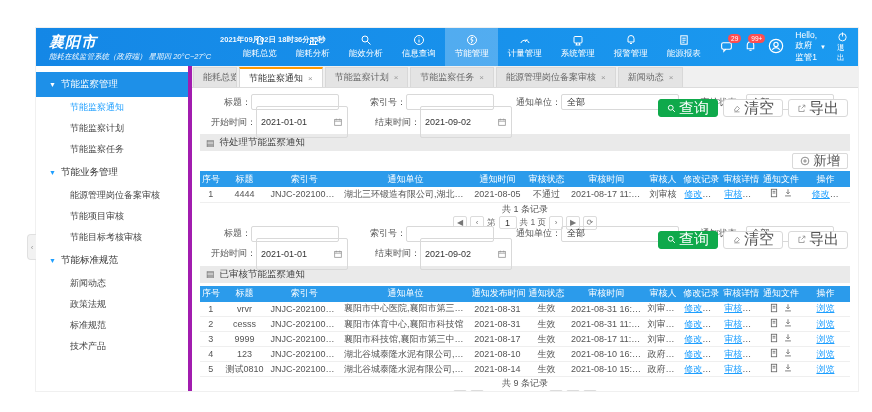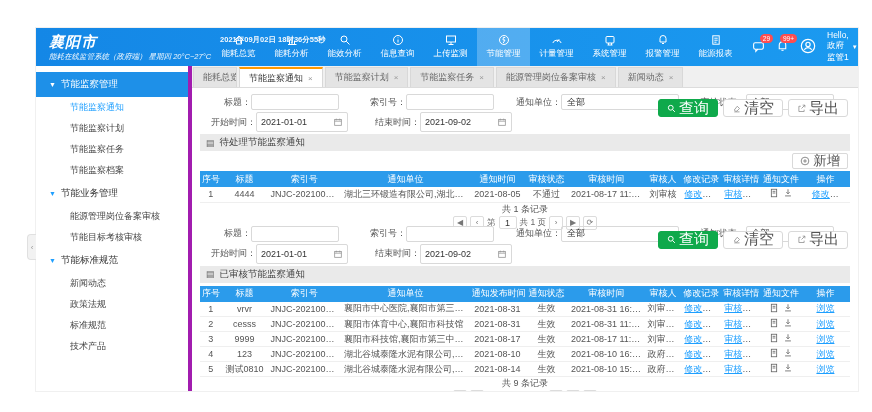--- a/index.html
+++ b/index.html
@@ -40,21 +40,21 @@
   .tab.active { background:#fff; border-top:2px solid #FF9900; color:#333; }
   .tab .x { color:#999; font-size:8px; }
 
   .content { flex:1; padding:2px 8px 0; overflow:hidden; }
   .filter { position:relative; padding:2px 0; }
   .frow { display:flex; align-items:center; height:20px; }
   .flabel { width:56px; text-align:right; color:#555; white-space:nowrap; }
   .tinput { width:88px; height:16px; border:1px solid #D9D9D9; border-radius:2px; font-size:9px; padding:0 3px; margin-right:16px; }
   .selbox { width:128px; height:16px; border:1px solid #D9D9D9; border-radius:2px; display:flex; align-items:center; justify-content:space-between; padding:0 5px; margin-right:16px; color:#333; cursor:pointer; }
   .selbox .caret { font-size:6px; color:#888; }
-  .datebox { width:92px; height:20px; border:1px solid #D9D9D9; border-radius:2px; display:flex; align-items:center; justify-content:space-between; padding:0 4px; margin-right:16px; color:#333; cursor:pointer; }
+  .datebox { width:92px; height:32px; border:1px solid #D9D9D9; border-radius:2px; display:flex; align-items:center; justify-content:space-between; padding:0 4px; margin-right:16px; color:#333; cursor:pointer; }
   .fbtns { position:absolute; right:2px; top:9px; display:flex; gap:5px; }
   .btn { height:18px; display:flex; align-items:center; gap:3px; padding:0 8px; border-radius:3px; border:1px solid #D9D9D9; background:#fff; color:#555; font-size:15px; cursor:pointer; }
   .btn.green { background:#0FA94B; border-color:#0FA94B; color:#fff; }
 
   .section-bar { height:17px; background:#EAEAEA; display:flex; align-items:center; gap:5px; padding:0 6px; font-size:9.5px; color:#444; }
   .grid-ico { color:#666; font-size:9px; }
   .add-row { display:flex; justify-content:flex-end; padding:2px 2px; }
   .add-btn { height:16px; display:flex; align-items:center; gap:3px; border:1px solid #D9D9D9; border-radius:2px; background:#fff; padding:0 7px; color:#555; cursor:pointer; }
 
   table { width:100%; border-collapse:collapse; table-layout:fixed; }
@@ -110,27 +110,20 @@
           </svg>
           <span>能效分析</span>
         </div>
         <div class="nav-item">
           <svg width="12" height="12" viewBox="0 0 12 12" fill="none" stroke="#fff" stroke-width="1">
             <circle cx="6" cy="6" r="4.5"></circle>
             <path d="M6 5.5 V8.5 M6 3.5 V4.2"></path>
           </svg>
           <span>信息查询</span>
         </div>
-        <div class="nav-item">
-          <svg width="12" height="12" viewBox="0 0 12 12" fill="none" stroke="#fff" stroke-width="1">
-            <rect x="1.5" y="2" width="9" height="6"></rect>
-            <path d="M6 10.5 V8 M3.5 10.5 H8.5"></path>
-          </svg>
-          <span>上传监测</span>
-        </div>
         <div class="nav-item active">
           <svg width="12" height="12" viewBox="0 0 12 12" fill="none" stroke="#fff" stroke-width="1">
             <circle cx="6" cy="6" r="4.5"></circle>
             <path d="M7.2 3.5 H5.4 L5 6 H7 L5.2 9"></path>
           </svg>
           <span>节能管理</span>
         </div>
         <div class="nav-item">
           <svg width="12" height="12" viewBox="0 0 12 12" fill="none" stroke="#fff" stroke-width="1">
             <path d="M1.8 9 A4.5 4.5 0 0 1 10.2 9"></path>
@@ -200,26 +193,26 @@
     <div class="collapse-handle">‹</div>
 
     <div class="sidebar" id="sidebar">
         <div class="grp active">
           <span class="chev">▼</span>
           <span>节能监察管理</span>
         </div>
         <div class="child active">节能监察通知</div>
         <div class="child">节能监察计划</div>
         <div class="child">节能监察任务</div>
-        <div class="child">节能监察档案</div>
         <div class="grp">
           <span class="chev">▼</span>
           <span>节能业务管理</span>
         </div>
         <div class="child">能源管理岗位备案审核</div>
+        <div class="child">节能项目审核</div>
         <div class="child">节能目标考核审核</div>
         <div class="grp">
           <span class="chev">▼</span>
           <span>节能标准规范</span>
         </div>
         <div class="child">新闻动态</div>
         <div class="child">政策法规</div>
         <div class="child">标准规范</div>
         <div class="child">技术产品</div>
       </div>

